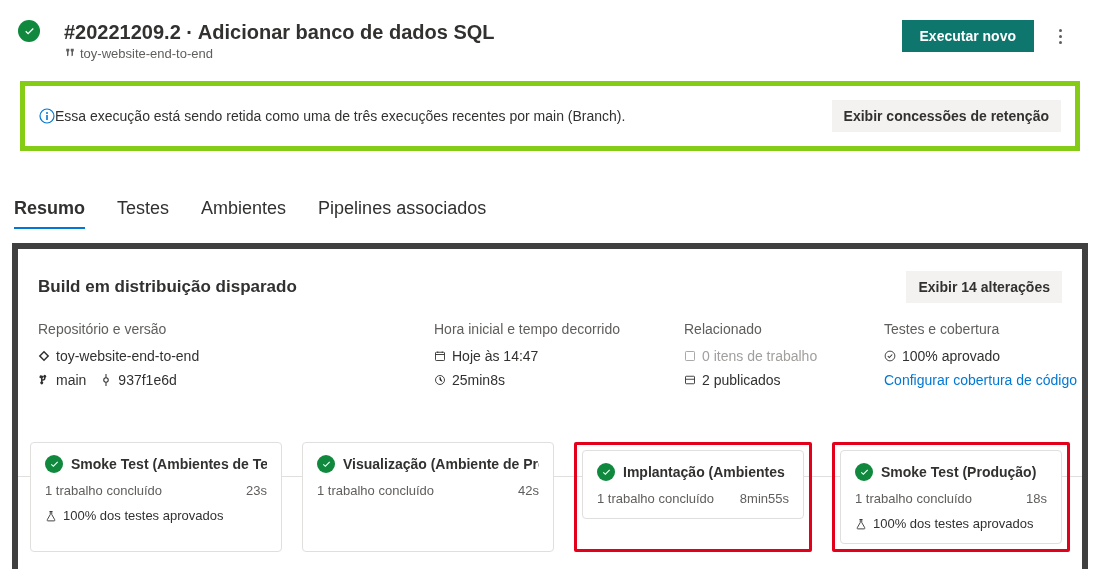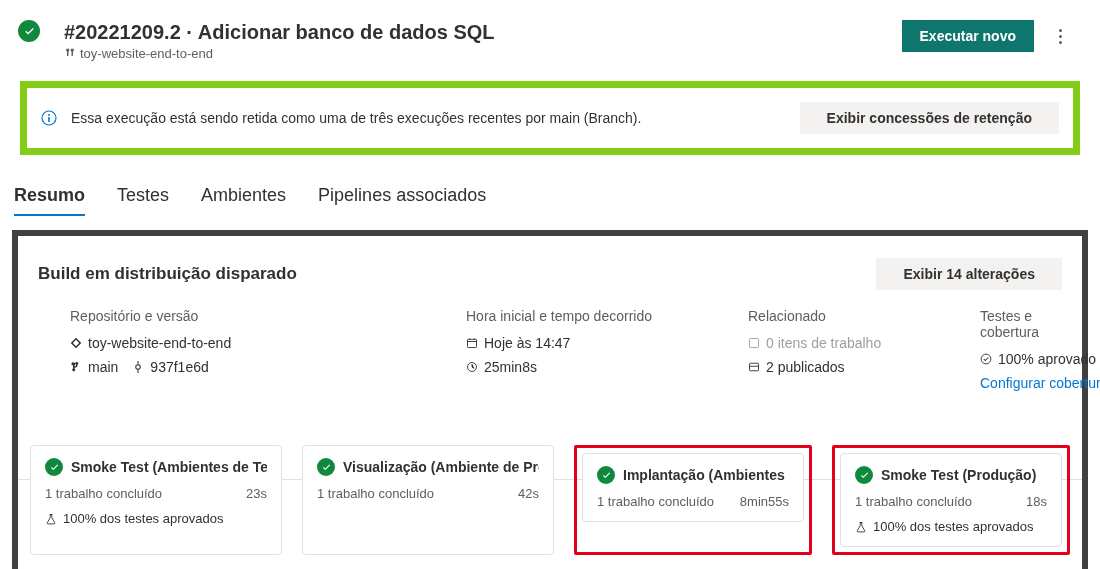--- a/index.html
+++ b/index.html
@@ -44,31 +44,31 @@
     width: 32px; height: 32px; display: flex; flex-direction: column;
     align-items: center; justify-content: center; gap: 3px;
     margin-left: 10px; cursor: pointer;
   }
   .more-btn span {
     width: 3px; height: 3px; border-radius: 50%; background: #605e5c;
   }
 
   
   .info-bar {
-    margin: 16px 20px 0 20px;
-    border: 7px solid #84cc16;
+    margin: 16px 20px 17px 20px;
+    border: 5px solid #84cc16;
     display: flex; align-items: center;
     padding: 14px 14px;
-    gap: 14px;
+    gap: 0;
     background: #fff;
   }
   .info-bar .msg { flex: 1; font-size: 14px; color: #323130; }
   .btn-secondary {
     background: #f3f2f1; color: #323130; border: none;
-    padding: 8px 27px; font-size: 14px; font-weight: 600;
+    padding: 8px 12px; font-size: 14px; font-weight: 600;
     cursor: pointer;
   }
 
   
   .tabs {
     display: flex; gap: 32px;
     padding: 30px 14px 0 14px;
   }
   .tab {
     font-size: 18px; color: #323130;
@@ -90,21 +90,21 @@
     background: #fff;
   }
   .main-head {
     display: flex; align-items: center; padding: 0 20px 18px 20px;
   }
   .main-head h2 { font-size: 17px; font-weight: 600; flex: 1; }
 
   .meta-row {
     display: flex; gap: 50px; padding: 0 20px 24px 20px;
   }
-  .meta-col { display: flex; flex-direction: column; gap: 8px; min-width: 0; margin-left: 32px; }
+  .meta-col { display: flex; flex-direction: column; gap: 8px; min-width: 0; }
   .meta-label { color: #605e5c; font-size: 14px; margin-bottom: 3px; }
   .meta-line { display: flex; align-items: center; gap: 6px; font-size: 14px; color: #323130; white-space: nowrap; }
   .meta-line.dim { color: #a19f9d; }
   .link { color: #0078d4; cursor: pointer; }
 
   
   .stages-wrap {
     position: relative;
     padding: 30px 12px 20px 12px;
   }

